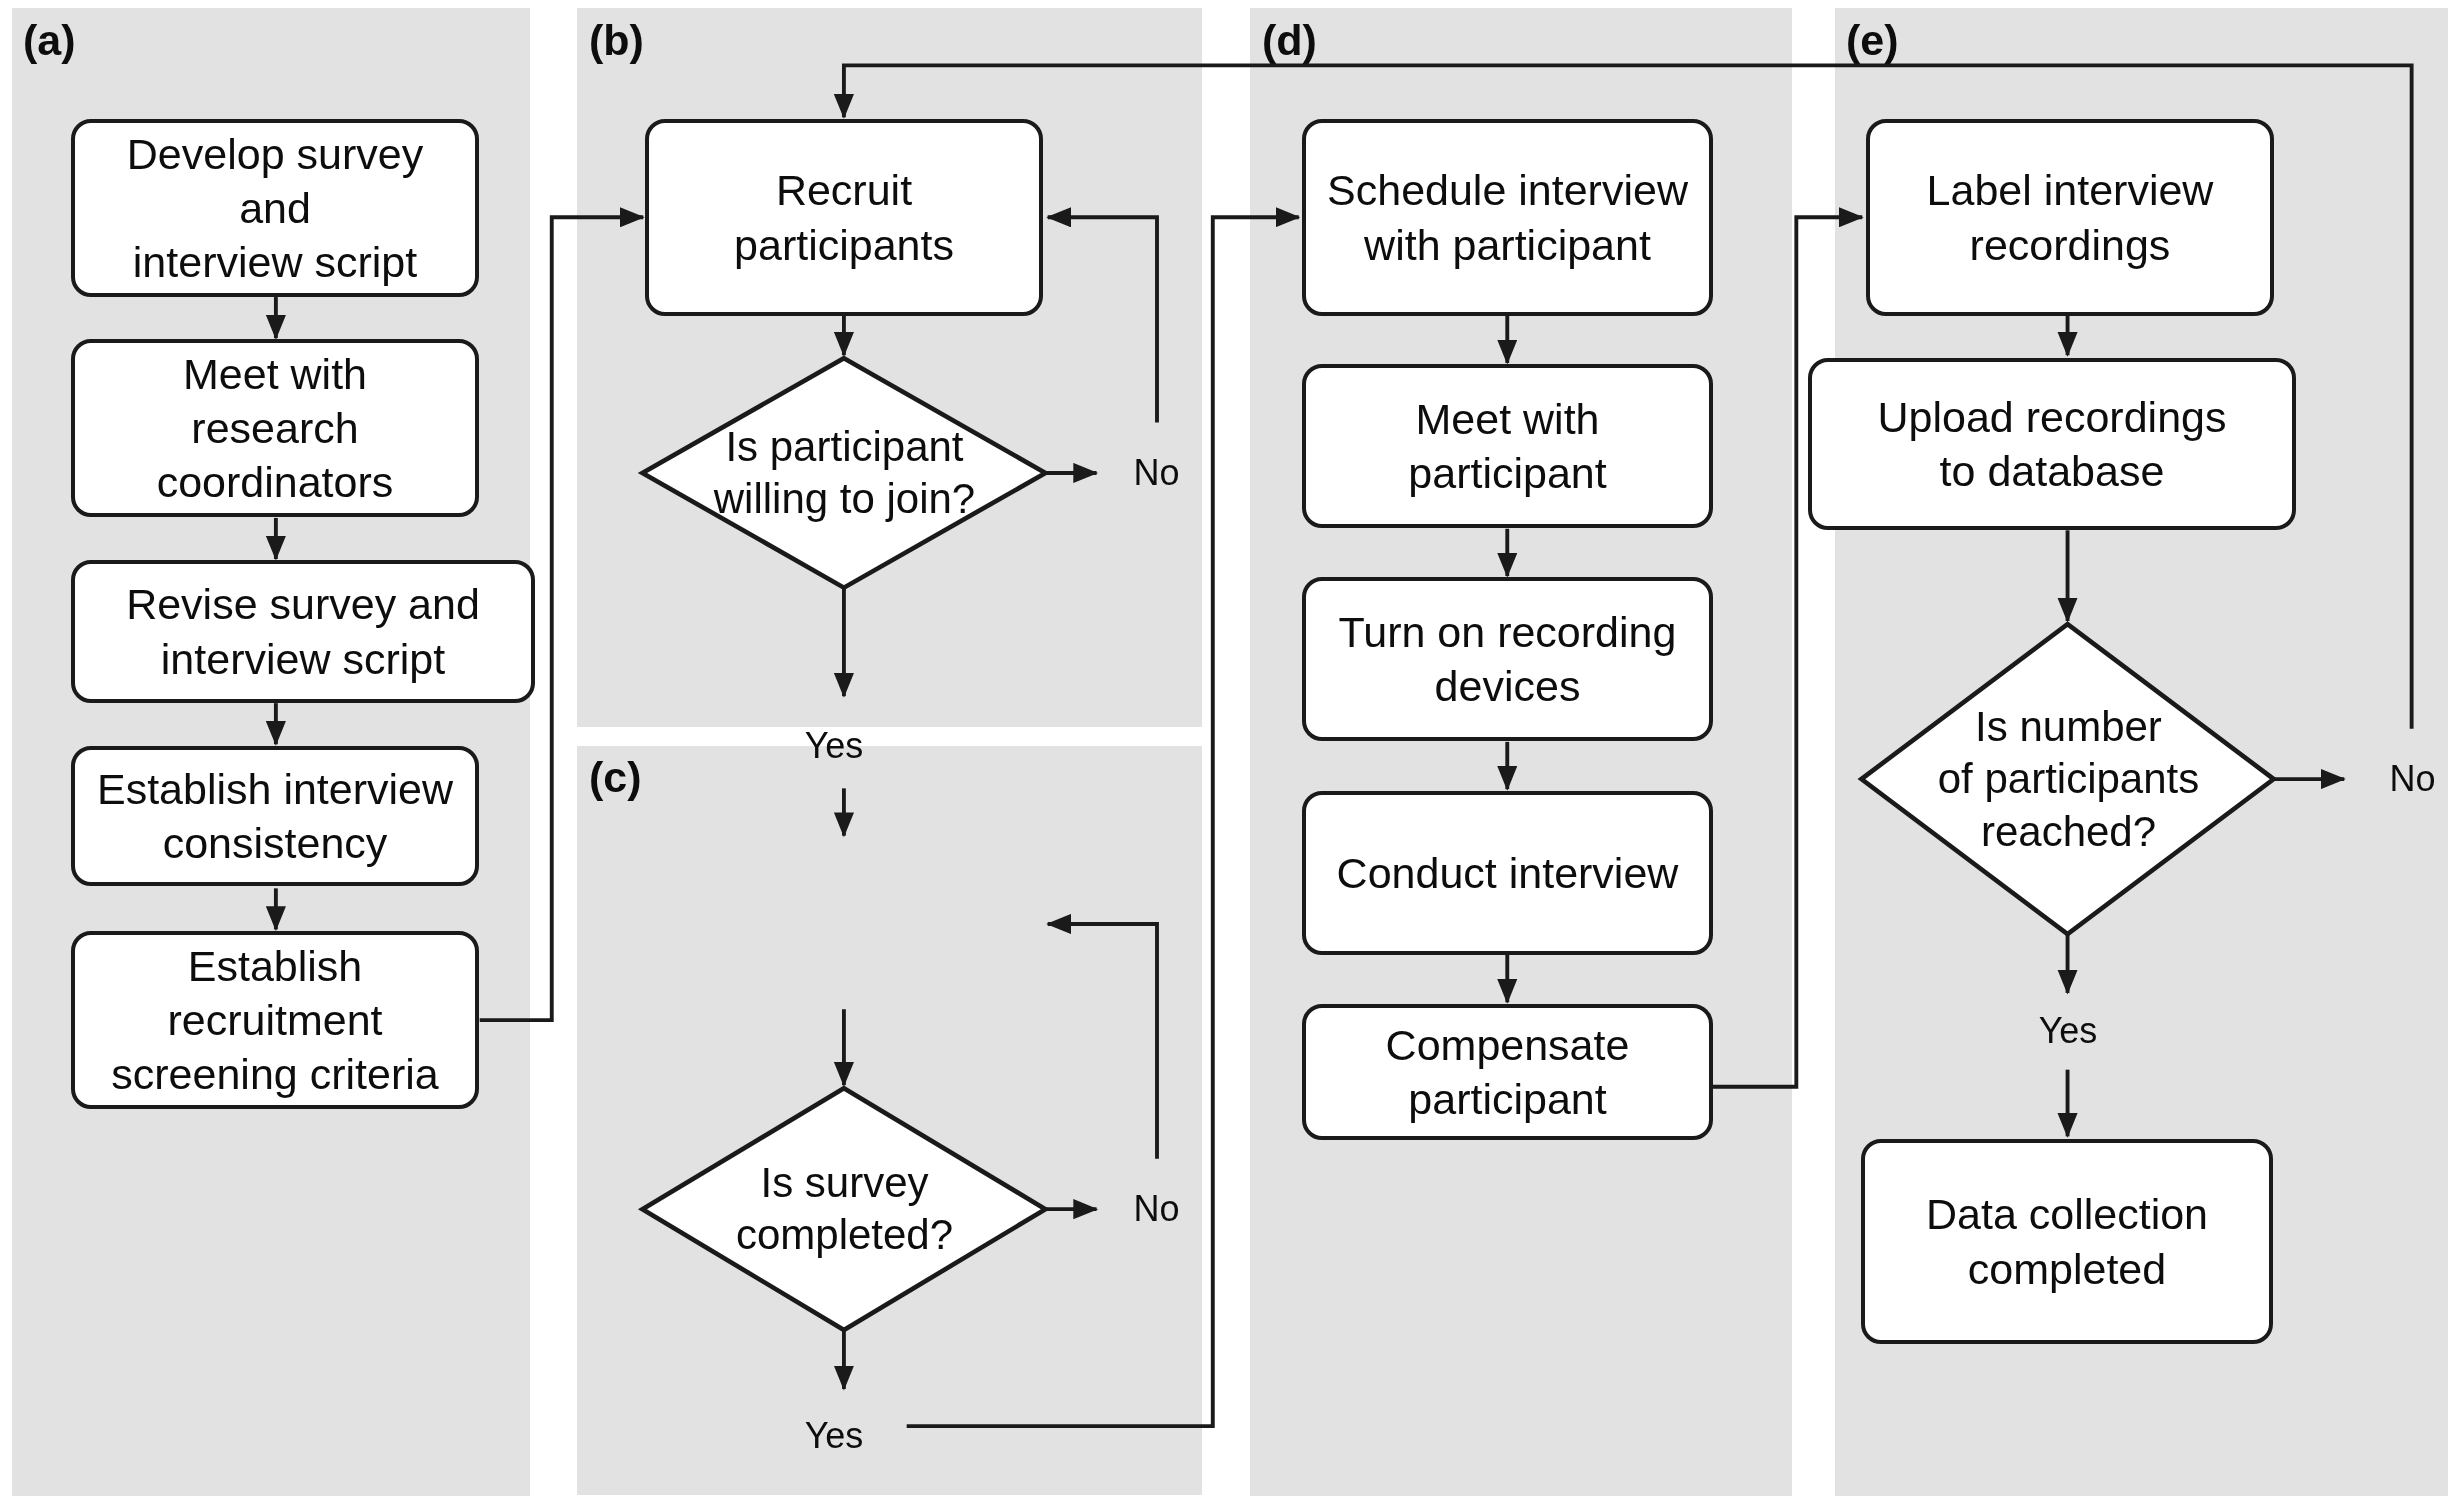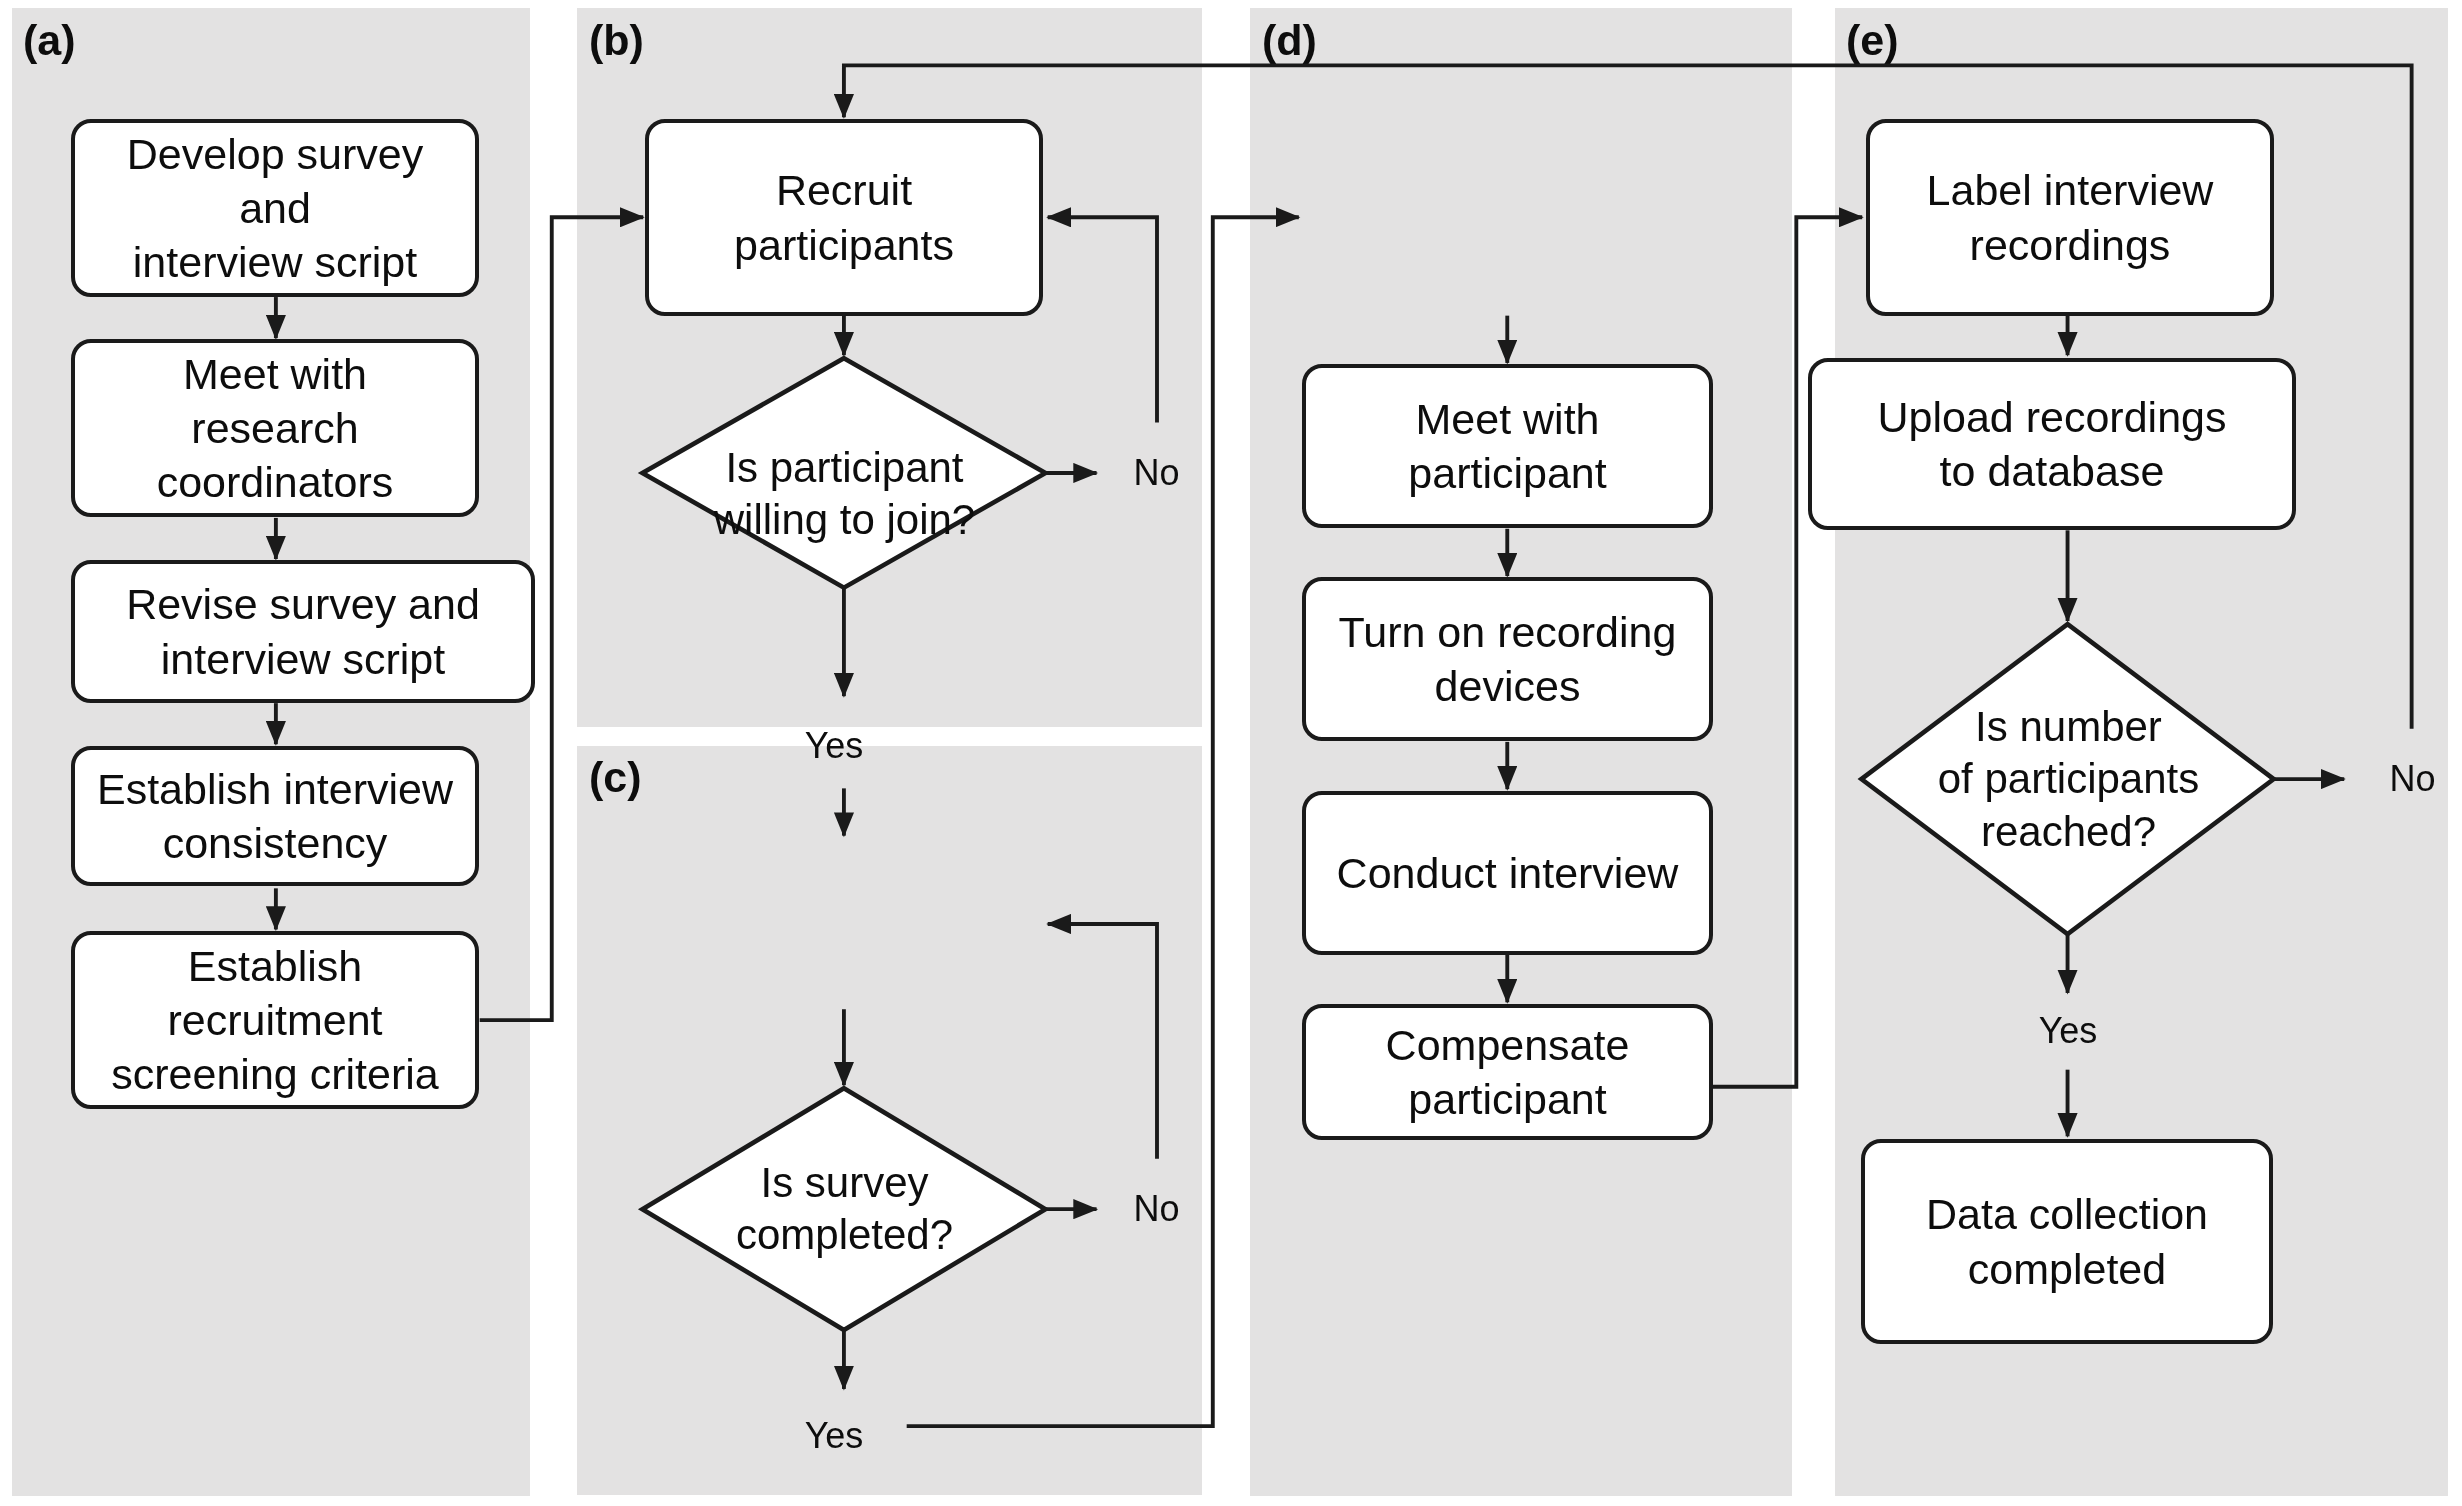--- a/index.html
+++ b/index.html
@@ -111,30 +111,32 @@
   <div class="node" style="left:71px;top:560px;width:464px;height:143px">Revise survey and
 interview script</div>
   <div class="node" style="left:71px;top:746px;width:408px;height:140px">Establish interview
 consistency</div>
   <div class="node" style="left:645px;top:119px;width:398px;height:197px">Recruit
 participants</div>
 
   <div class="node" style="left:71px;top:931px;width:408px;height:178px">Establish
 recruitment
 screening criteria</div>
-  <div class="dlabel" style="left:666px;top:424px;width:357px;height:140px">Is participant
+  <div class="dlabel" style="left:666px;top:403px;width:357px;height:140px">Is participant
 willing to join?</div>
   <div class="elabel" style="left:1106px;top:448px;width:101px;height:50px">No</div>
   <div class="elabel" style="left:772px;top:721px;width:124px;height:50px">Yes</div>
 
   <div class="dlabel" style="left:666px;top:1139px;width:357px;height:140px">Is survey
 completed?</div>
   <div class="elabel" style="left:1106px;top:1184px;width:101px;height:50px">No</div>
   <div class="elabel" style="left:772px;top:1411px;width:124px;height:50px">Yes</div>
 
+  <div class="node" style="left:1302px;top:119px;width:411px;height:197px">Schedule interview
+with participant</div>
   <div class="node" style="left:1302px;top:364px;width:411px;height:164px">Meet with
 participant</div>
   <div class="node" style="left:1302px;top:577px;width:411px;height:164px">Turn on recording
 devices</div>
   <div class="node" style="left:1302px;top:791px;width:411px;height:164px">Conduct interview</div>
   <div class="node" style="left:1302px;top:1004px;width:411px;height:136px">Compensate
 participant</div>
 
   <div class="node" style="left:1866px;top:119px;width:408px;height:197px">Label interview
 recordings</div>

